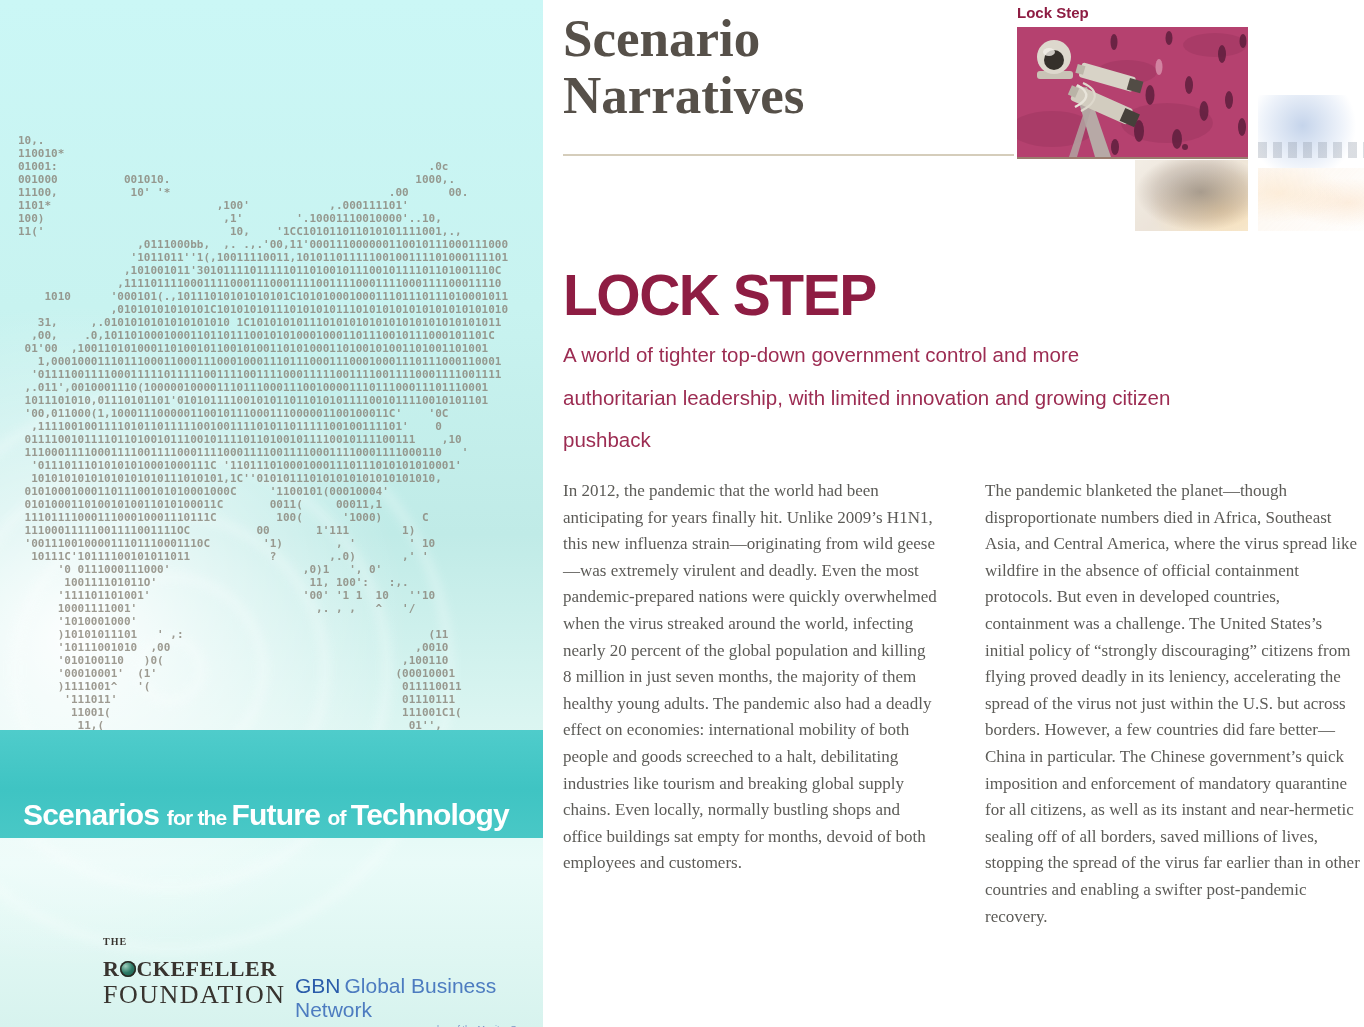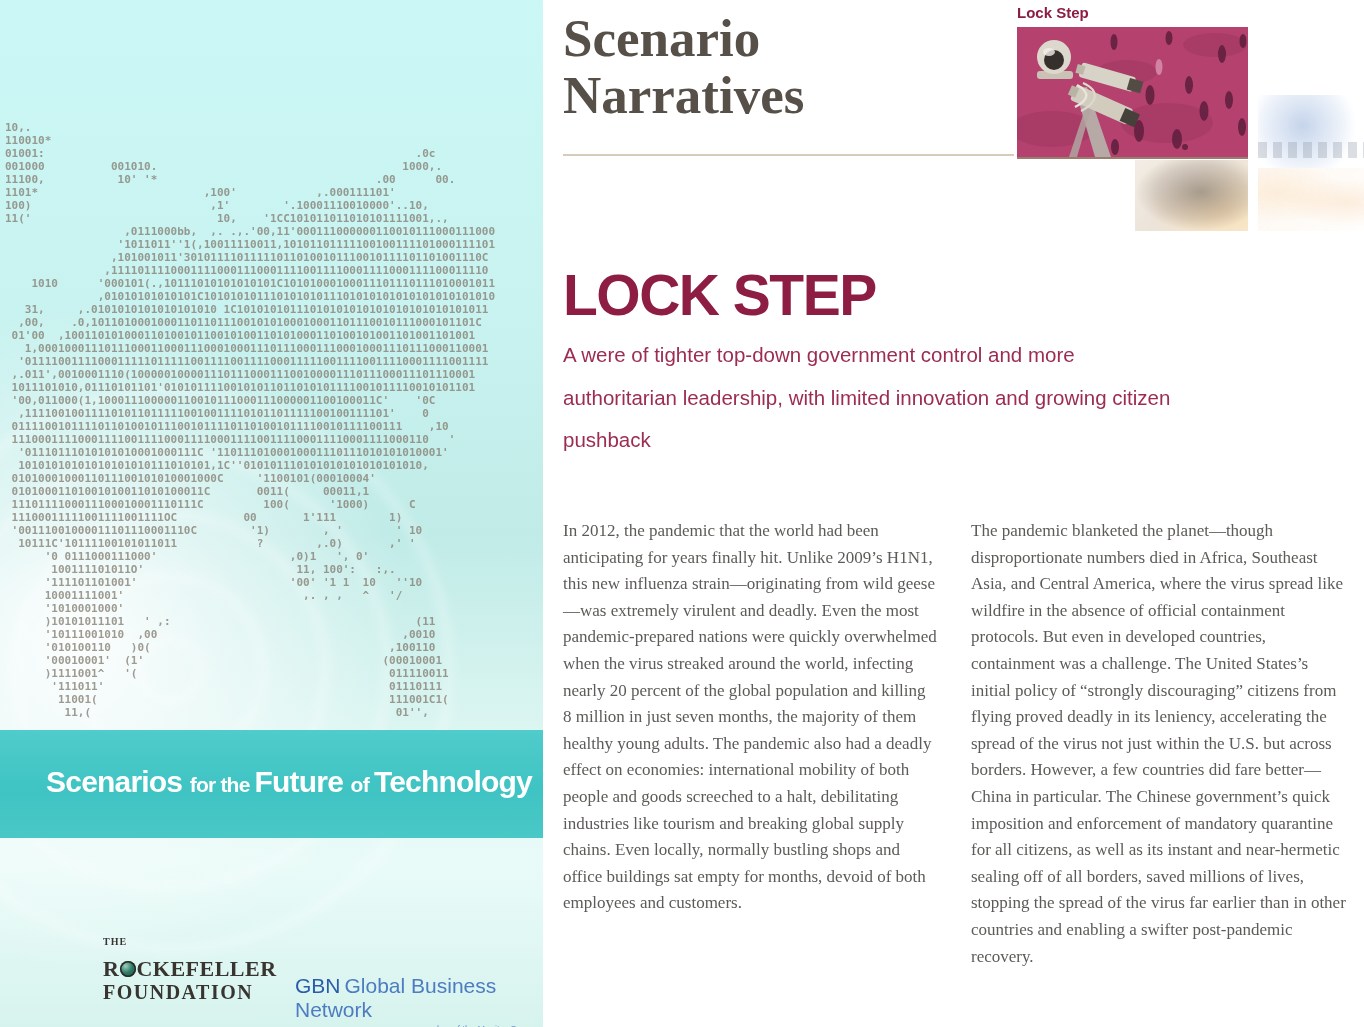--- a/index.html
+++ b/index.html
@@ -6,39 +6,39 @@
   .spread{position:relative;width:1364px;height:1027px;overflow:hidden;font-family:"Liberation Sans",sans-serif;}
 
   
   .left-page{position:absolute;left:0;top:0;width:543px;height:1027px;overflow:hidden;
     background:linear-gradient(180deg,#cbf7f6 0%,#c8f3f0 30%,#c0ebe7 52%,#ddf6f2 72%,#e9fbf8 84%,#d7f3ee 100%);}
   .glow{position:absolute;left:0;top:0;width:100%;height:100%;
     background:radial-gradient(circle at 14% 62%, rgba(255,255,255,0.95), rgba(255,255,255,0) 42%);}
   .swirl{position:absolute;left:-150px;top:350px;width:640px;height:640px;border-radius:50%;
     background:repeating-radial-gradient(circle, rgba(255,255,255,0) 0 26px, rgba(255,255,255,0.45) 26px 36px, rgba(255,255,255,0) 36px 62px);
     filter:blur(5px);opacity:.55;}
-  .binary{position:absolute;left:2px;top:118px;margin:3px;
+  .binary{position:absolute;left:2px;top:118px;margin:16px;
     font-family:"DejaVu Sans Mono",monospace;font-size:11px;line-height:13px;font-weight:bold;
     color:var(--binary,#8a857a);opacity:.82;white-space:pre;letter-spacing:0;}
   .band{position:absolute;left:0;top:730px;width:543px;height:108px;
     background:linear-gradient(180deg,#4fcccb 0%,#3fc4c3 55%,#49c8c6 100%);
-    display:flex;flex-direction:column;justify-content:center;align-items:flex-end;
+    display:flex;flex-direction:row;justify-content:center;align-items:flex-end;
     padding-right:11px;box-sizing:border-box;}
   .band-line{color:#ffffff;font-weight:bold;letter-spacing:-0.8px;line-height:37px;white-space:nowrap;}
   .seg-lg{font-size:30px;}
   .seg-sm{font-size:21px;}
 
   .rf{position:absolute;left:103px;top:937px;color:var(--rfDark,#38342f);
     font-family:"Liberation Serif",serif;line-height:1;}
   .rf-the{font-size:10px;letter-spacing:1px;font-weight:bold;margin-bottom:11px;}
   .rf-name{font-size:22px;font-weight:bold;letter-spacing:.5px;display:flex;align-items:center;}
   .rf-globe{display:inline-block;width:16px;height:16px;border-radius:50%;margin:0 .5px;
     background:radial-gradient(circle at 35% 32%, #9fd0bd 0%, #2c7a66 45%, #14503f 100%);
     box-shadow:inset 0 0 0 1.5px #2b2822;}
-  .rf-found{font-size:20px;font-weight:bold;letter-spacing:1.5px;margin-top:2px;}
+  .rf-found{font-size:26px;font-weight:normal;letter-spacing:1.5px;margin-top:2px;}
 
   .gbn{position:absolute;left:295px;top:974px;width:240px;text-align:left;}
   .gbn-abbr{font-size:21px;font-weight:normal;color:var(--gbnBlue,#2a5caa);}
   .gbn-name{font-size:21px;color:#4d7cc0;margin-left:4px;}
   .gbn-tag{font-size:9px;color:#7b97c6;text-align:right;margin-top:2px;}
 
   
   .right-page{position:absolute;left:543px;top:0;width:821px;height:787px;background:#ffffff;}
   .header-title{position:absolute;left:20px;top:10px;
     font-family:"Liberation Serif",serif;font-weight:bold;color:var(--heading,#565049);
@@ -62,21 +62,21 @@
     background:
       radial-gradient(ellipse at 20% 40%, rgba(250,215,170,.45), rgba(0,0,0,0) 55%),
       radial-gradient(ellipse at 85% 55%, rgba(248,205,160,.4), rgba(0,0,0,0) 50%),
       linear-gradient(135deg, rgba(252,243,233,.9), rgba(255,252,248,.4));}
 
   .scenario-title{position:absolute;left:20px;top:262px;margin:0;
     font-size:57px;font-weight:bold;letter-spacing:-1.5px;color:var(--accent,#8e1d43);}
   .scenario-subtitle{position:absolute;left:20px;top:334px;width:612px;margin:0;
     font-size:20.5px;line-height:42.5px;color:var(--subtitle,#9c2c52);}
 
-  .cols{position:absolute;left:20px;top:518px;width:797px;display:flex;gap:33px;}
+  .cols{position:absolute;left:20px;top:478px;width:797px;display:flex;gap:47px;}
   .col{width:375px;margin:0;font-family:"Liberation Serif",serif;
     font-size:17px;line-height:26.6px;color:var(--body,#5c5b57);text-align:left;}
 </style>
 </head>
 <body>
 
 <div class="spread">
 
   <div class="left-page">
     <div class="glow"></div>
@@ -205,20 +205,20 @@
       </g>
     </svg>
 
     <div class="fade fade-globe">
       <div class="fade-bars"></div>
     </div>
     <div class="fade fade-shoes"></div>
     <div class="fade fade-warm"></div>
 
     <h1 class="scenario-title">LOCK STEP</h1>
-    <p class="scenario-subtitle">A were of tighter top-down government control and more authoritarian leadership, with limited innovation and growing citizen pushback</p>
+    <p class="scenario-subtitle">A world of tighter top-down government control and more authoritarian leadership, with limited innovation and growing citizen pushback</p>
 
     <div class="cols">
       <p class="col">In 2012, the pandemic that the world had been anticipating for years finally hit. Unlike 2009’s H1N1, this new influenza strain—originating from wild geese—was extremely virulent and deadly. Even the most pandemic-prepared nations were quickly overwhelmed when the virus streaked around the world, infecting nearly 20 percent of the global population and killing 8 million in just seven months, the majority of them healthy young adults. The pandemic also had a deadly effect on economies: international mobility of both people and goods screeched to a halt, debilitating industries like tourism and breaking global supply chains. Even locally, normally bustling shops and office buildings sat empty for months, devoid of both employees and customers.</p>
       <p class="col">The pandemic blanketed the planet—though disproportionate numbers died in Africa, Southeast Asia, and Central America, where the virus spread like wildfire in the absence of official containment protocols. But even in developed countries, containment was a challenge. The United States’s initial policy of “strongly discouraging” citizens from flying proved deadly in its leniency, accelerating the spread of the virus not just within the U.S. but across borders. However, a few countries did fare better—China in particular. The Chinese government’s quick imposition and enforcement of mandatory quarantine for all citizens, as well as its instant and near-hermetic sealing off of all borders, saved millions of lives, stopping the spread of the virus far earlier than in other countries and enabling a swifter post-pandemic recovery.</p>
     </div>
   </div>
 </div>
 
 </body></html>

